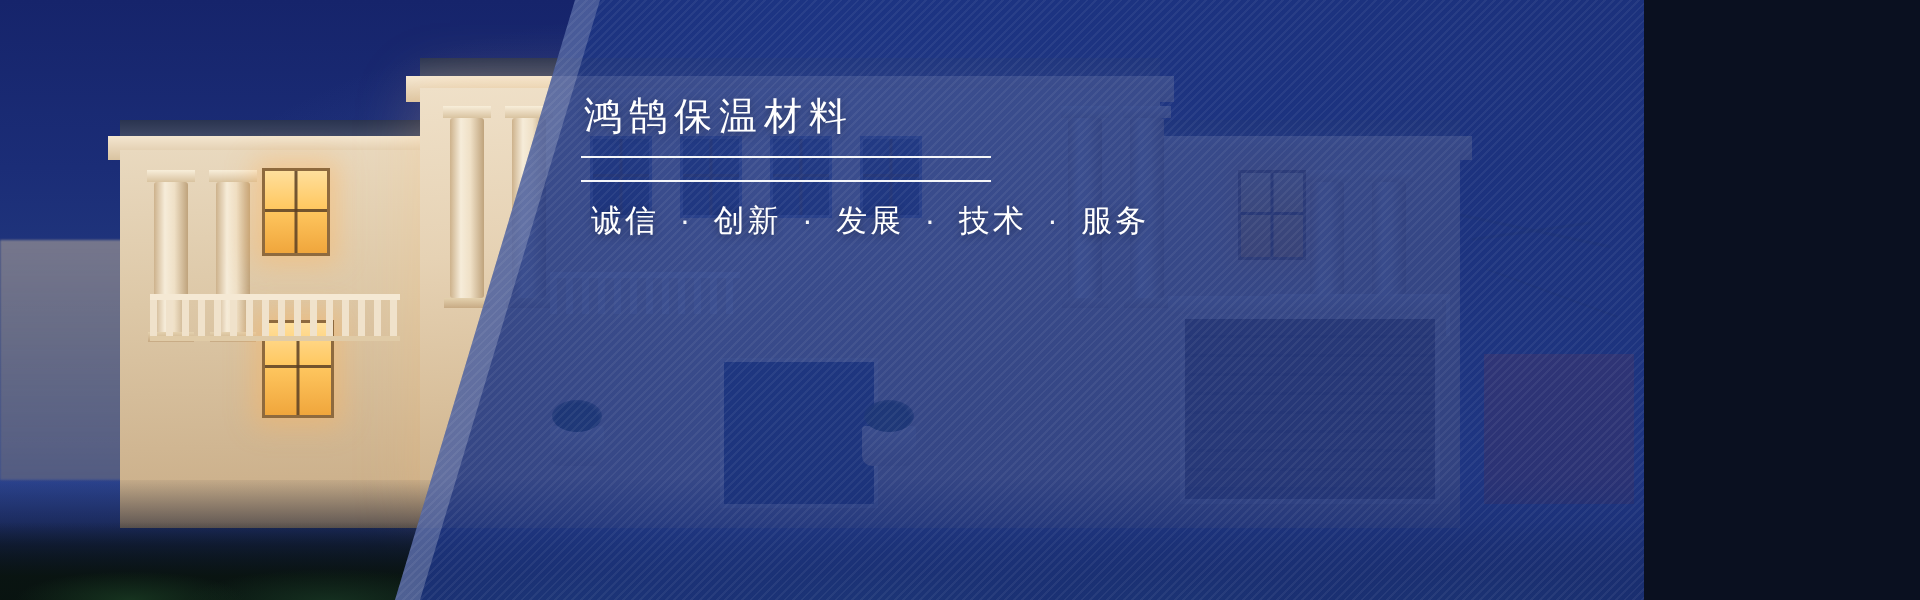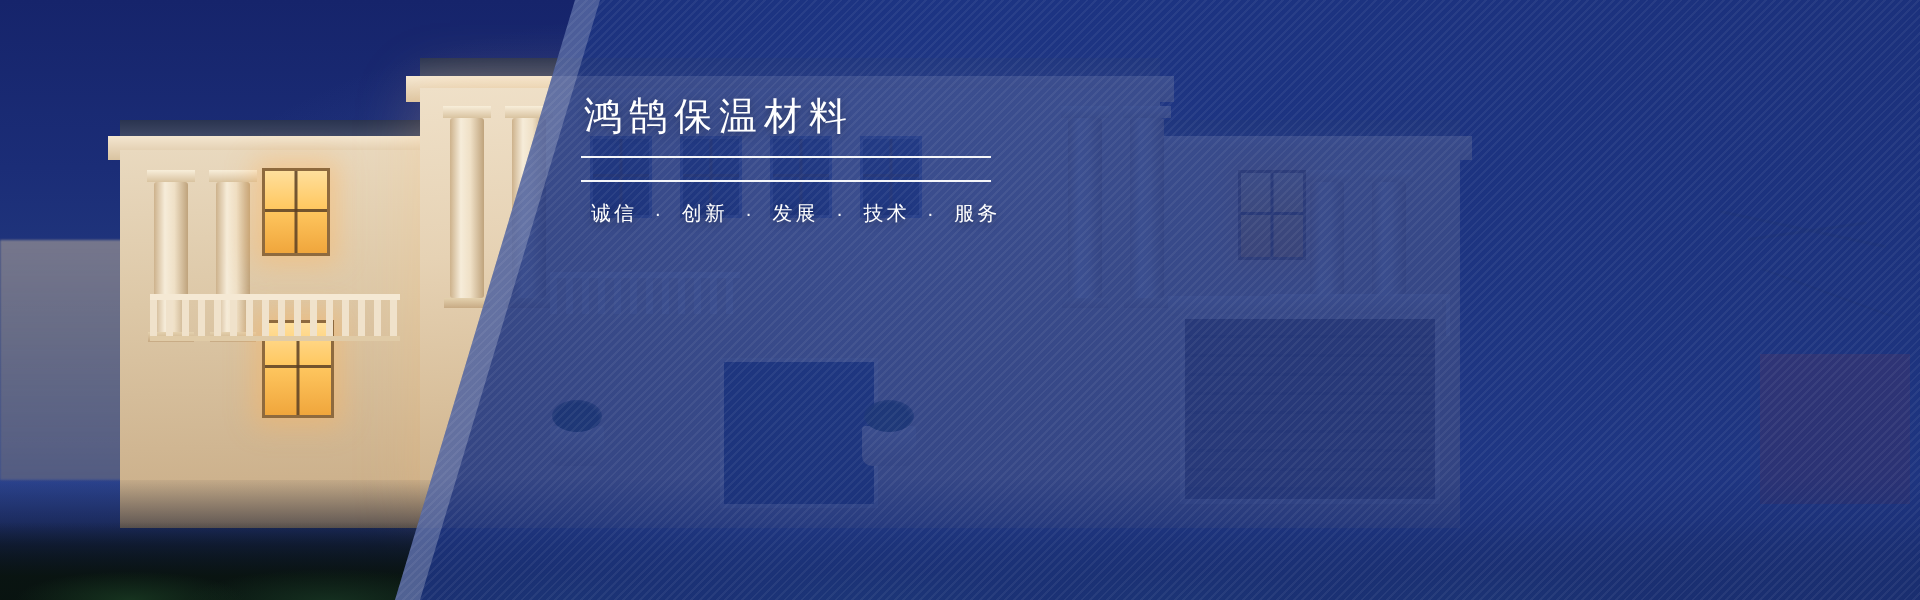--- a/index.html
+++ b/index.html
@@ -3,21 +3,21 @@
 <meta charset="utf-8">
 <title>Banner</title>
 <style>
   html, body {
     margin: 0;
     padding: 0;
     background: #0a1020;
   }
   #banner {
     position: relative;
-    width: 1920px;
+    width: 1644px;
     height: 600px;
     overflow: hidden;
     font-family: "Liberation Sans", "DejaVu Sans", sans-serif;
     background: #7f1d1d;
   }
 
   
   .photo {
     position: absolute;
     inset: 0;
@@ -256,21 +256,21 @@
     white-space: nowrap;
   }
   .rule2 {
     height: 2px;
     background: #ffffff;
     margin: 22px 0 18px 6px;
     width: 410px;
     opacity: 0.95;
   }
   .tagline {
-    font-size: 20px;
+    font-size: 31px;
     color: #ffffff;
     letter-spacing: 3px;
     padding-left: 16px;
     text-shadow: 0 2px 9px rgba(0,0,0,0.4);
     white-space: nowrap;
   }
   .tagline .sep { padding: 0 9px; opacity: 0.95; }
 </style>
 </head>
 <body>

